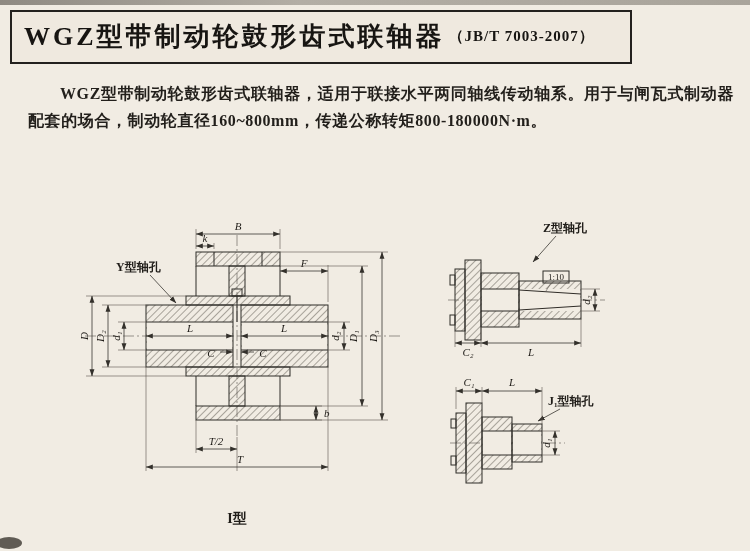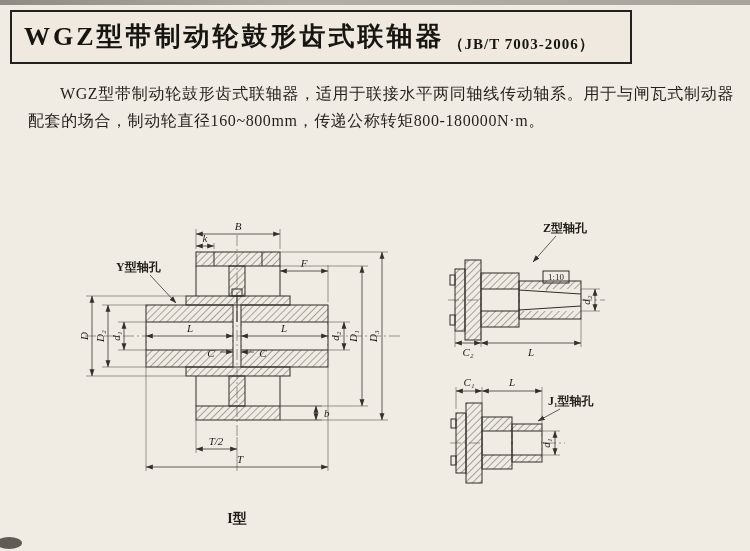--- a/index.html
+++ b/index.html
@@ -19,31 +19,31 @@
     position:absolute;left:-4px;bottom:2px;width:26px;height:12px;
     background:#46423b;border-radius:50%;
     opacity:.85;
   }
   .title-box{
     position:absolute;top:10px;left:10px;
     width:594px;
     border:2px solid #23211e;
     padding:7px 12px 8px 12px;
     background:#efe9df;
-    display:flex;align-items:flex-end;white-space:nowrap;
+    display:flex;align-items:center;white-space:nowrap;
   }
   .title-main{
     font-size:26px;font-weight:700;letter-spacing:3px;color:#171512;
   }
   .title-std{
     font-size:15px;font-weight:700;letter-spacing:1px;margin-left:4px;color:#171512;
   }
   .body-text{
     position:absolute;top:80px;left:28px;right:16px;
-    font-size:16px;font-weight:400;line-height:27px;letter-spacing:.6px;
+    font-size:16px;font-weight:700;line-height:27px;letter-spacing:.6px;
     color:#221f1b;text-align:justify;
   }
   .body-text p{margin:0;text-indent:2em;}
   .figure{
     position:absolute;top:205px;left:0;width:750px;height:340px;
   }
   
   .ol{fill:none;stroke:#2f2c28;stroke-width:1;}
   .h{fill:url(#hatch);stroke:#2f2c28;stroke-width:1;}
   .wh{fill:#f1ece3;stroke:none;}
@@ -57,21 +57,21 @@
 </style>
 </head>
 <body>
 
 <div class="page">
 
   <div class="scan-top"></div>
 
   <div class="title-box">
     <span class="title-main">WGZ型带制动轮鼓形齿式联轴器</span>
-    <span class="title-std">（JB/T 7003-2006）</span>
+    <span class="title-std">（JB/T 7003-2007）</span>
   </div>
 
   <div class="body-text">
     <p>WGZ型带制动轮鼓形齿式联轴器，适用于联接水平两同轴线传动轴系。用于与闸瓦式制动器配套的场合，制动轮直径160~800mm，传递公称转矩800-180000N·m。</p>
   </div>
 
   <div class="figure">
     <svg width="750" height="340" viewBox="0 0 750 340" xmlns="http://www.w3.org/2000/svg">
       <defs>
         <pattern id="hatch" width="5" height="5" patternUnits="userSpaceOnUse" patternTransform="rotate(45)">

